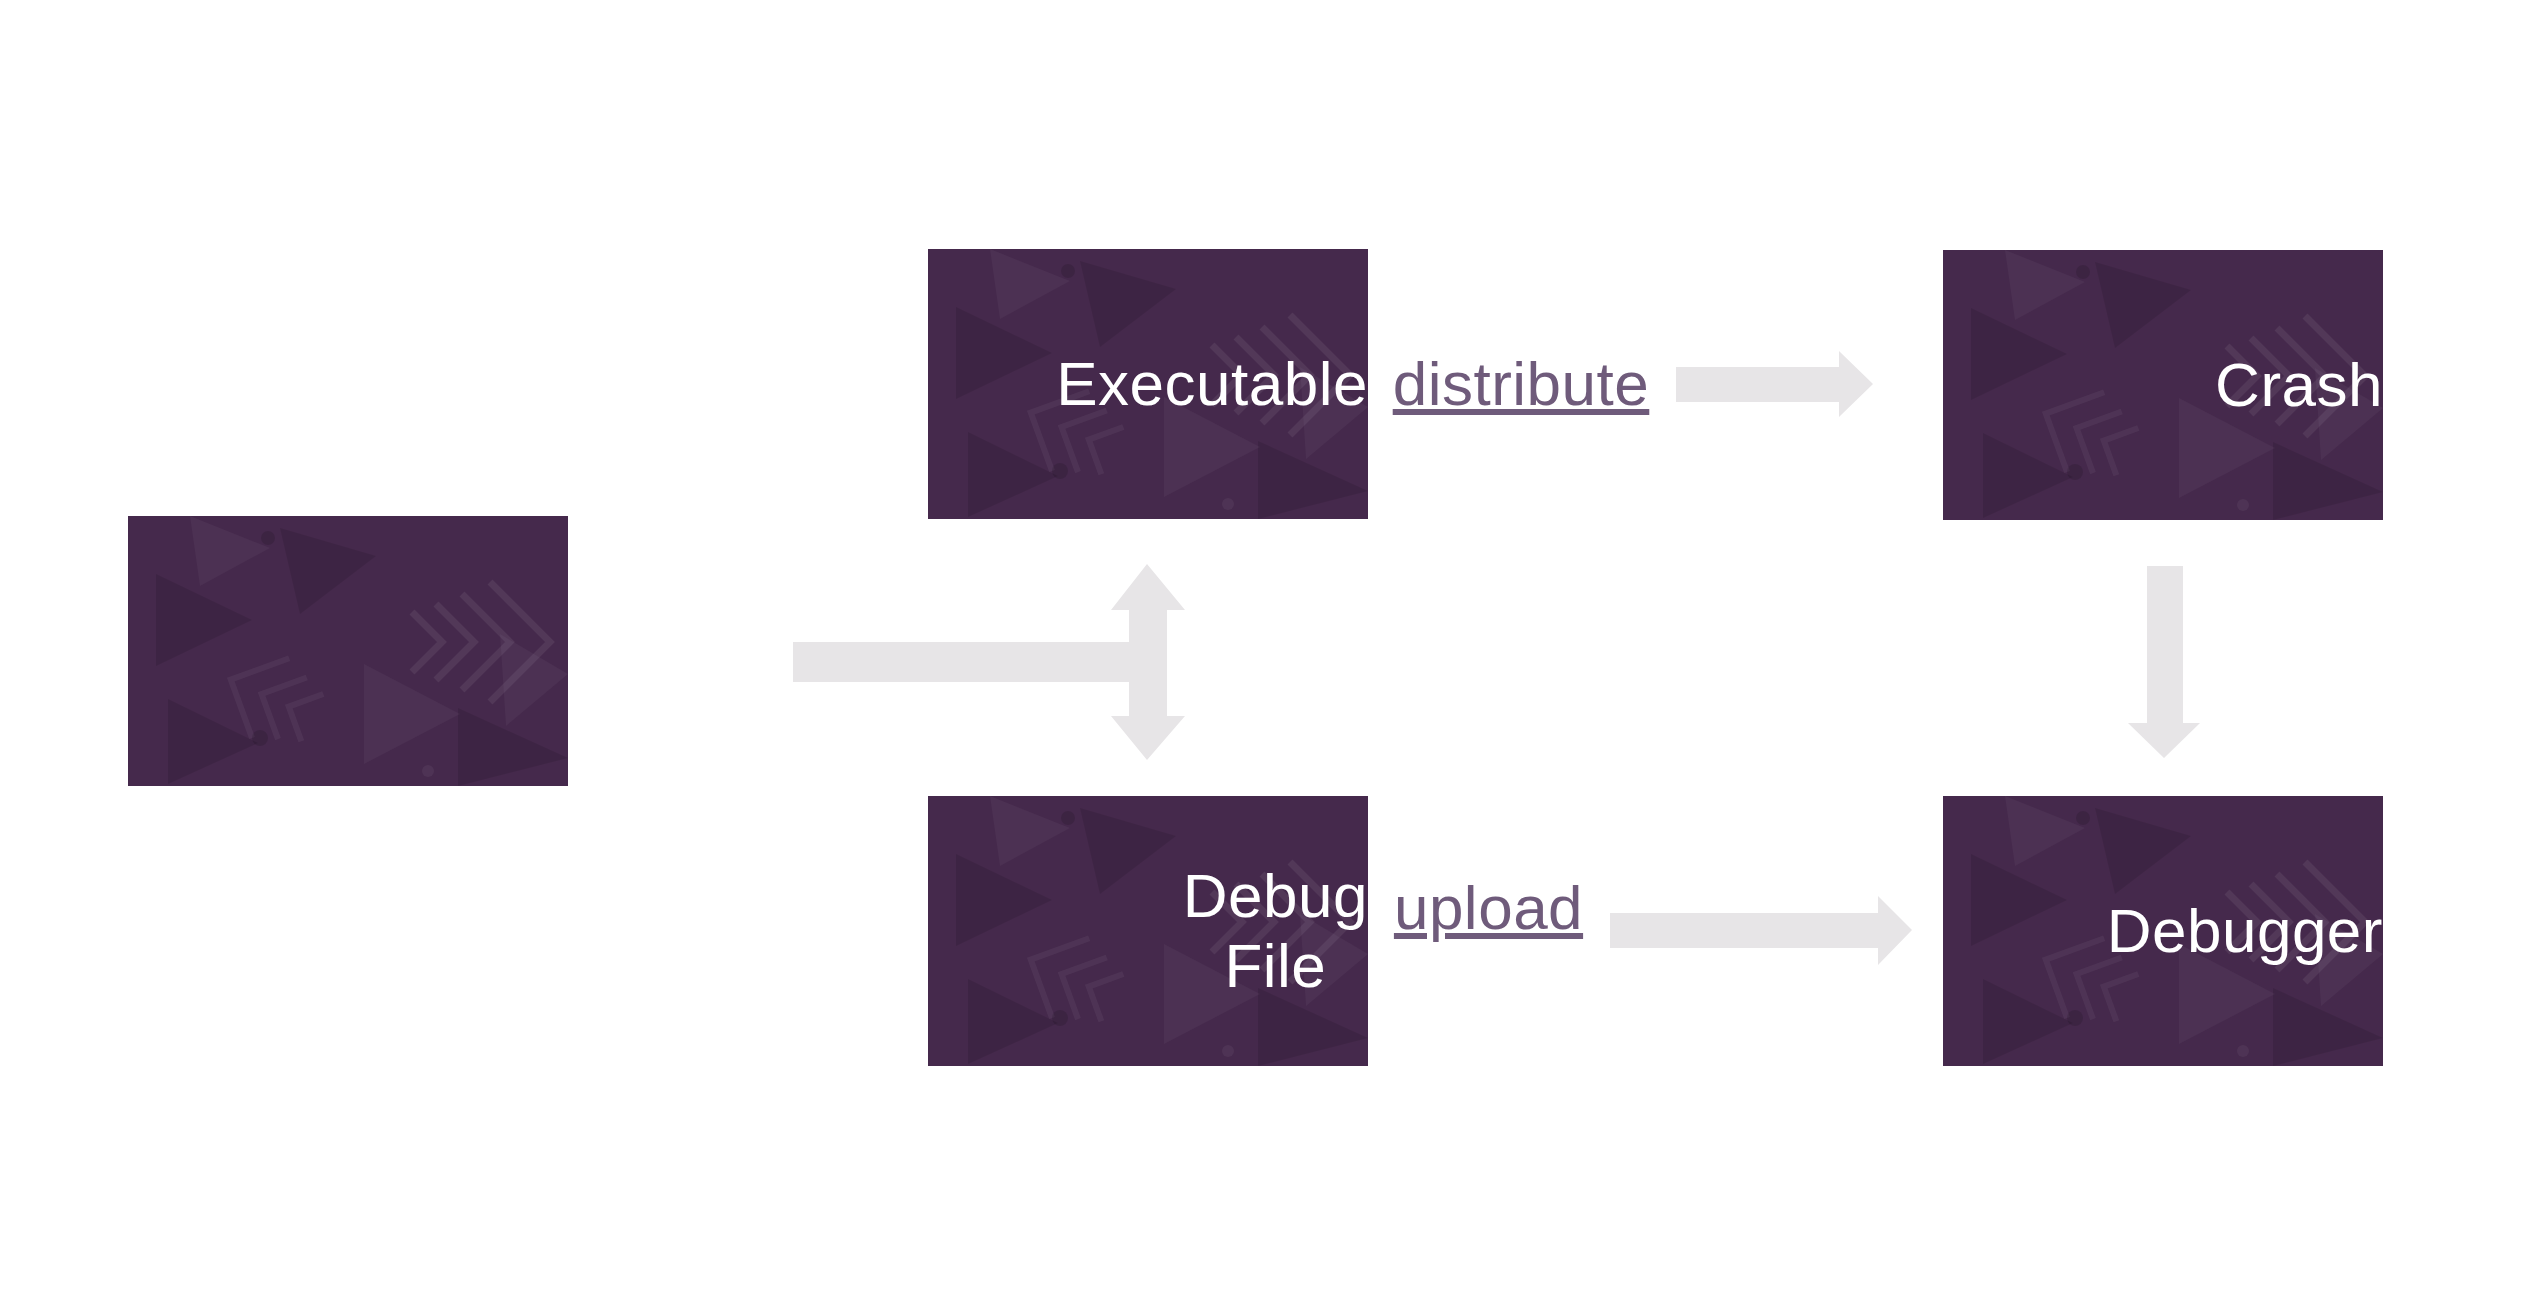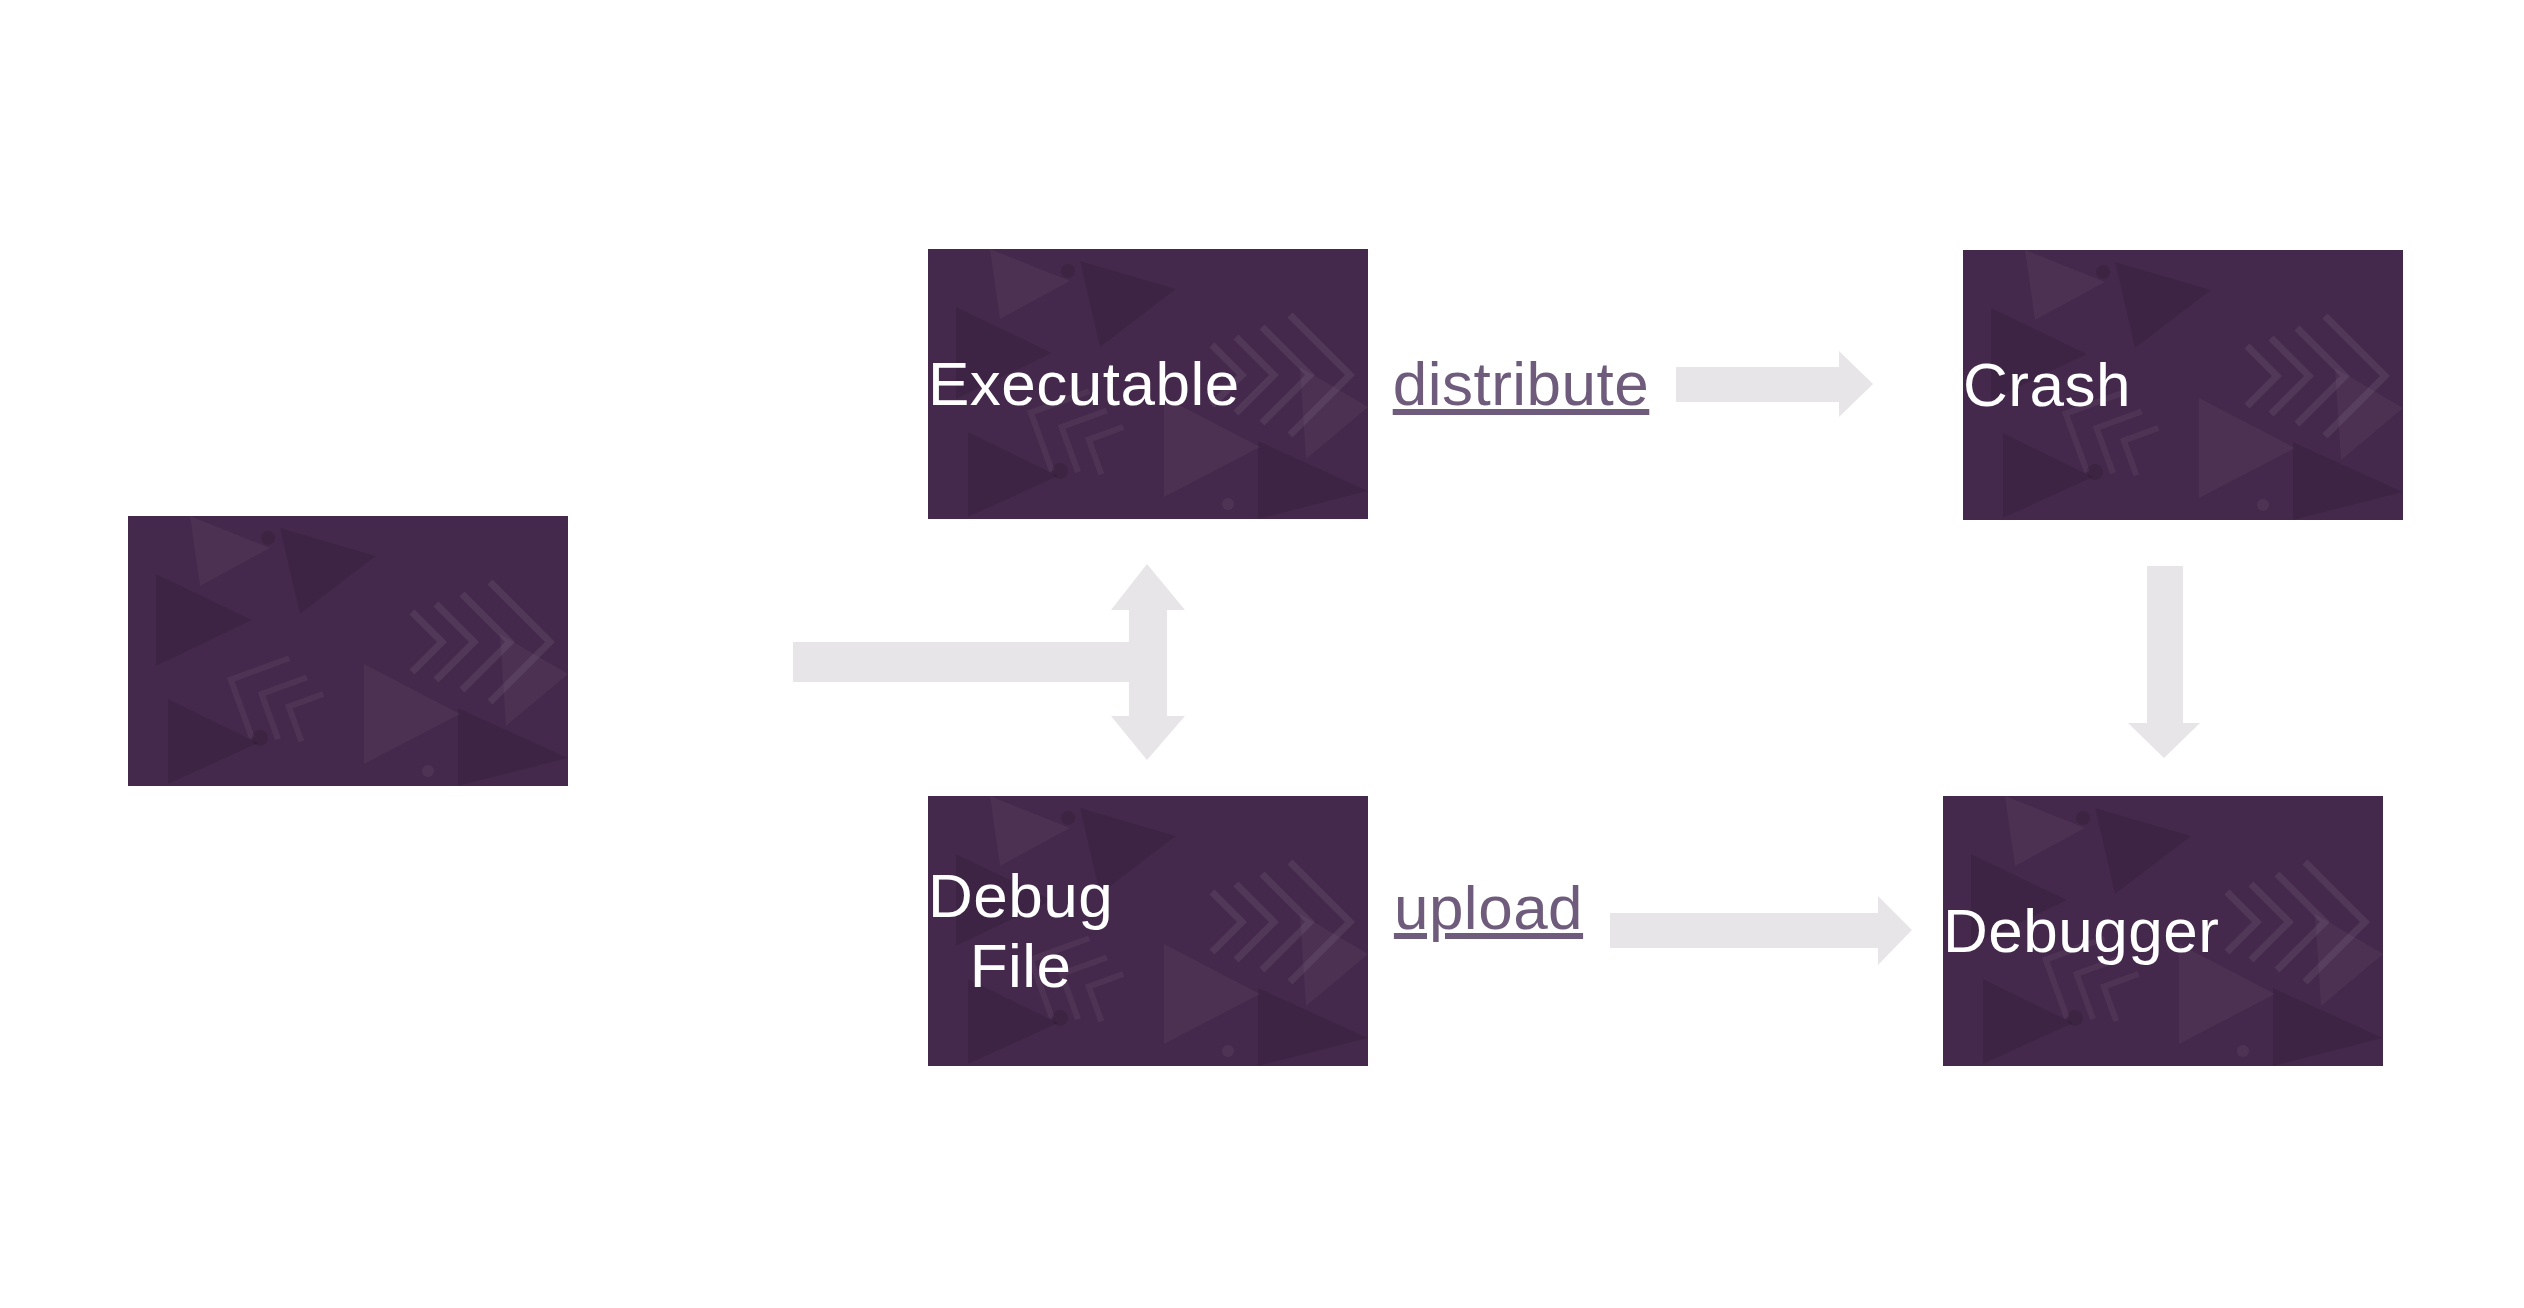--- a/index.html
+++ b/index.html
@@ -28,21 +28,21 @@
     stroke: none;
   }
   .node {
     position: absolute;
     width: 440px;
     height: 270px;
     background: var(--box-color, #45294c);
     overflow: hidden;
     display: flex;
     align-items: center;
-    justify-content: flex-start;
+    justify-content: flex-end;
   }
   .node-texture {
     position: absolute;
     inset: 0;
     pointer-events: none;
   }
   .node-texture svg {
     display: block;
     width: 100%;
     height: 100%;
@@ -86,21 +86,21 @@
     left: 1367px;
     top: 872px;
     width: 243px;
     height: 72px;
     line-height: 72px;
     text-align: center;
   }
   
   .node.source-code { left: 128px;  top: 516px; }
   .node.executable  { left: 928px;  top: 249px; }
-  .node.crash       { left: 1943px; top: 250px; margin-left: 20px; }
+  .node.crash       { left: 1943px; top: 250px; }
   .node.debug-file  { left: 928px;  top: 796px; }
   .node.debugger    { left: 1943px; top: 796px; }
 </style>
 </head>
 <body>
 
 <div class="canvas">
 
   <svg class="arrows-layer" viewBox="0 0 2524 1308" xmlns="http://www.w3.org/2000/svg" aria-hidden="true">
 

